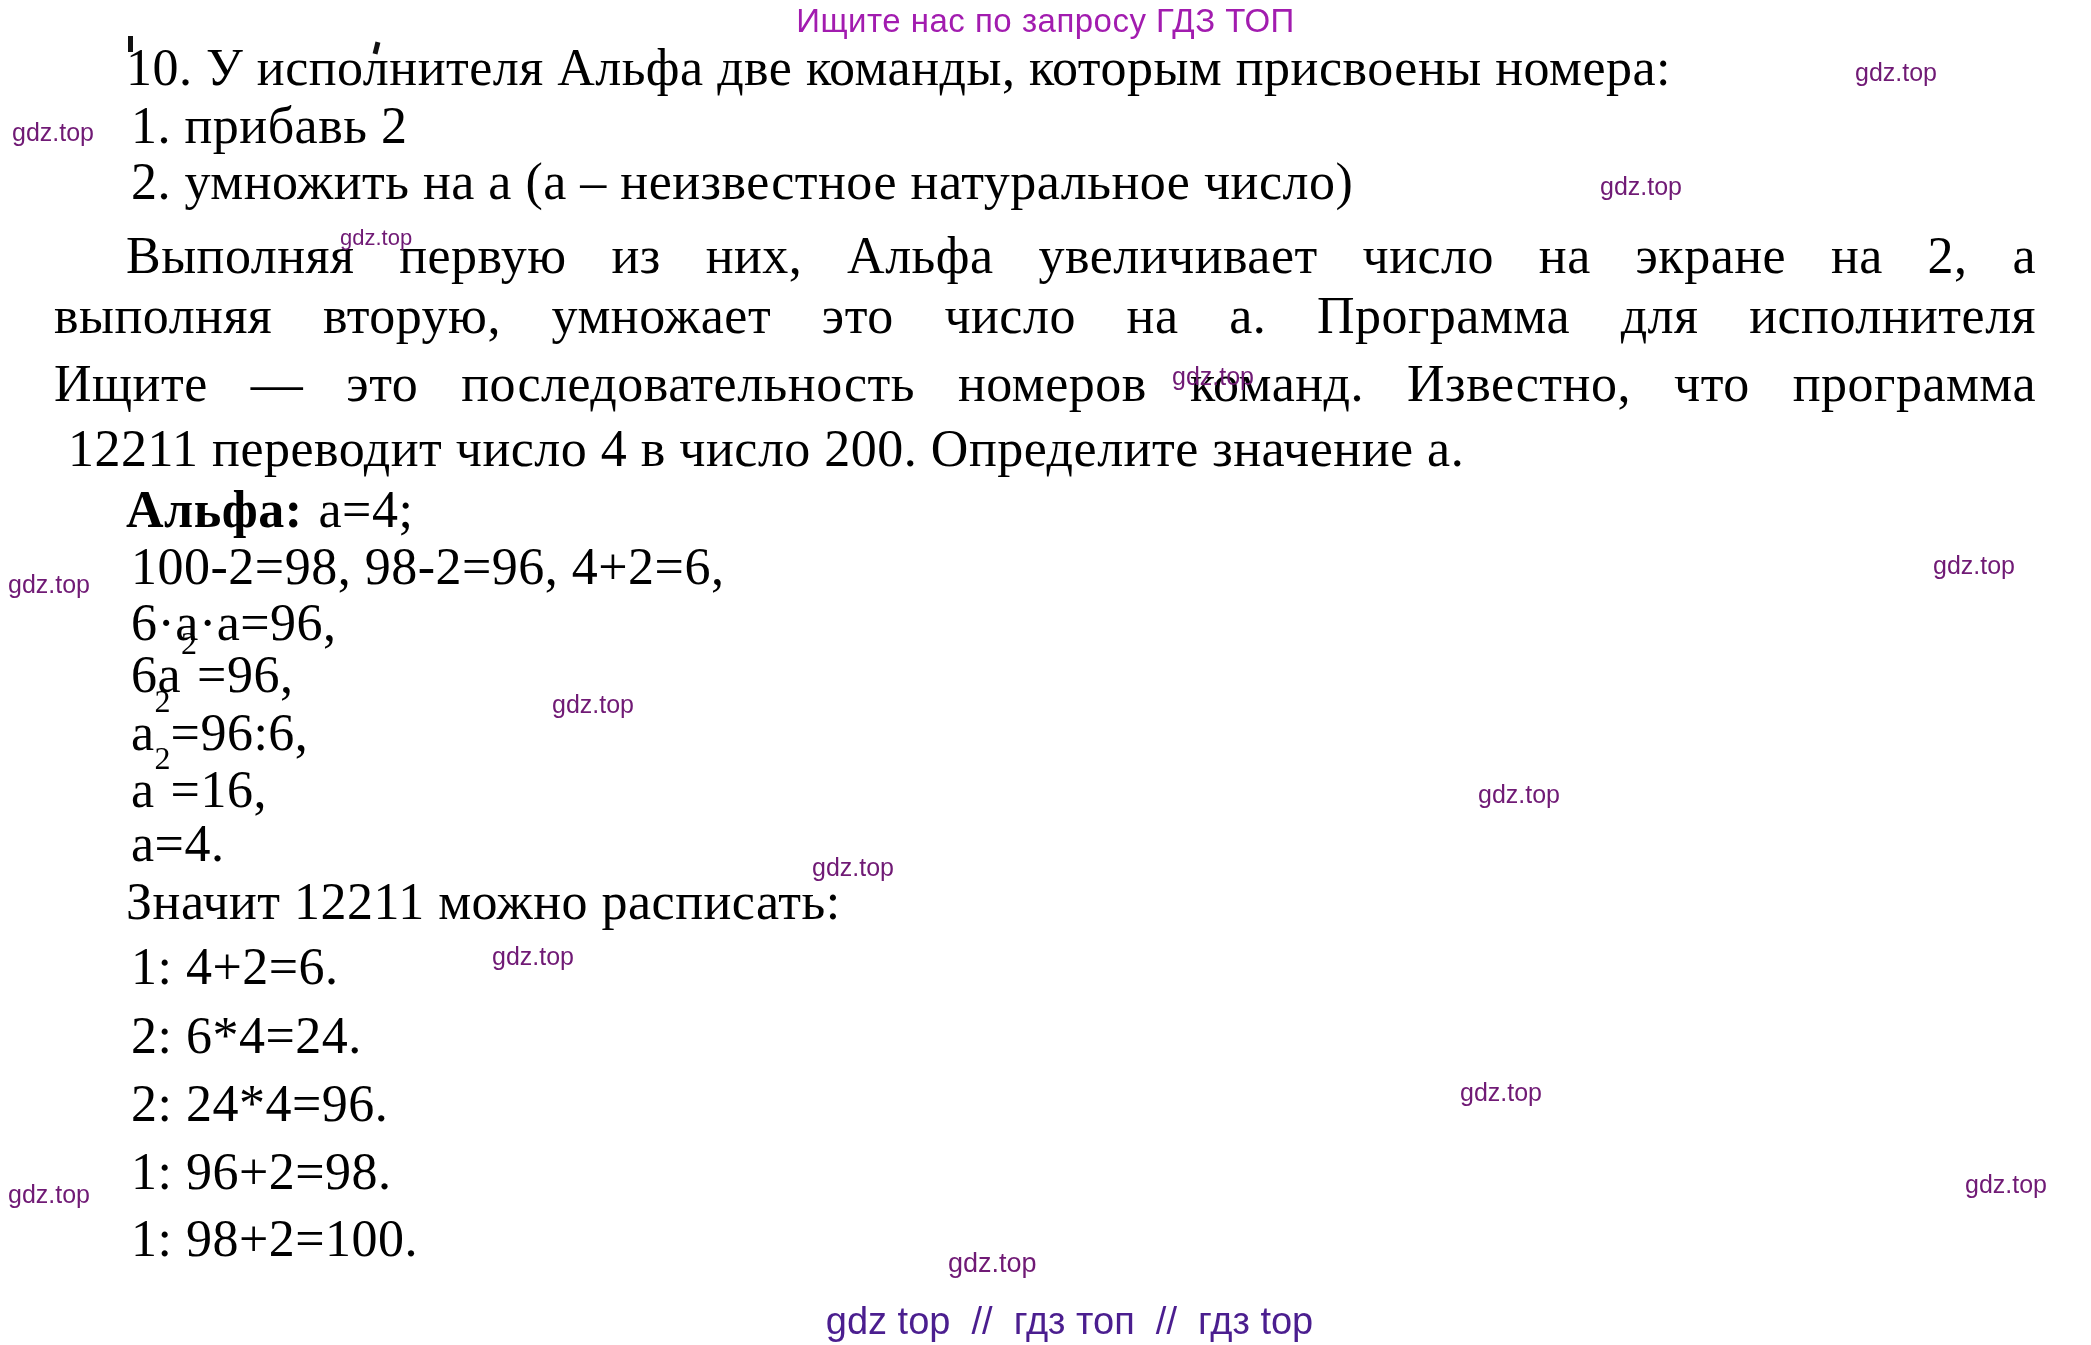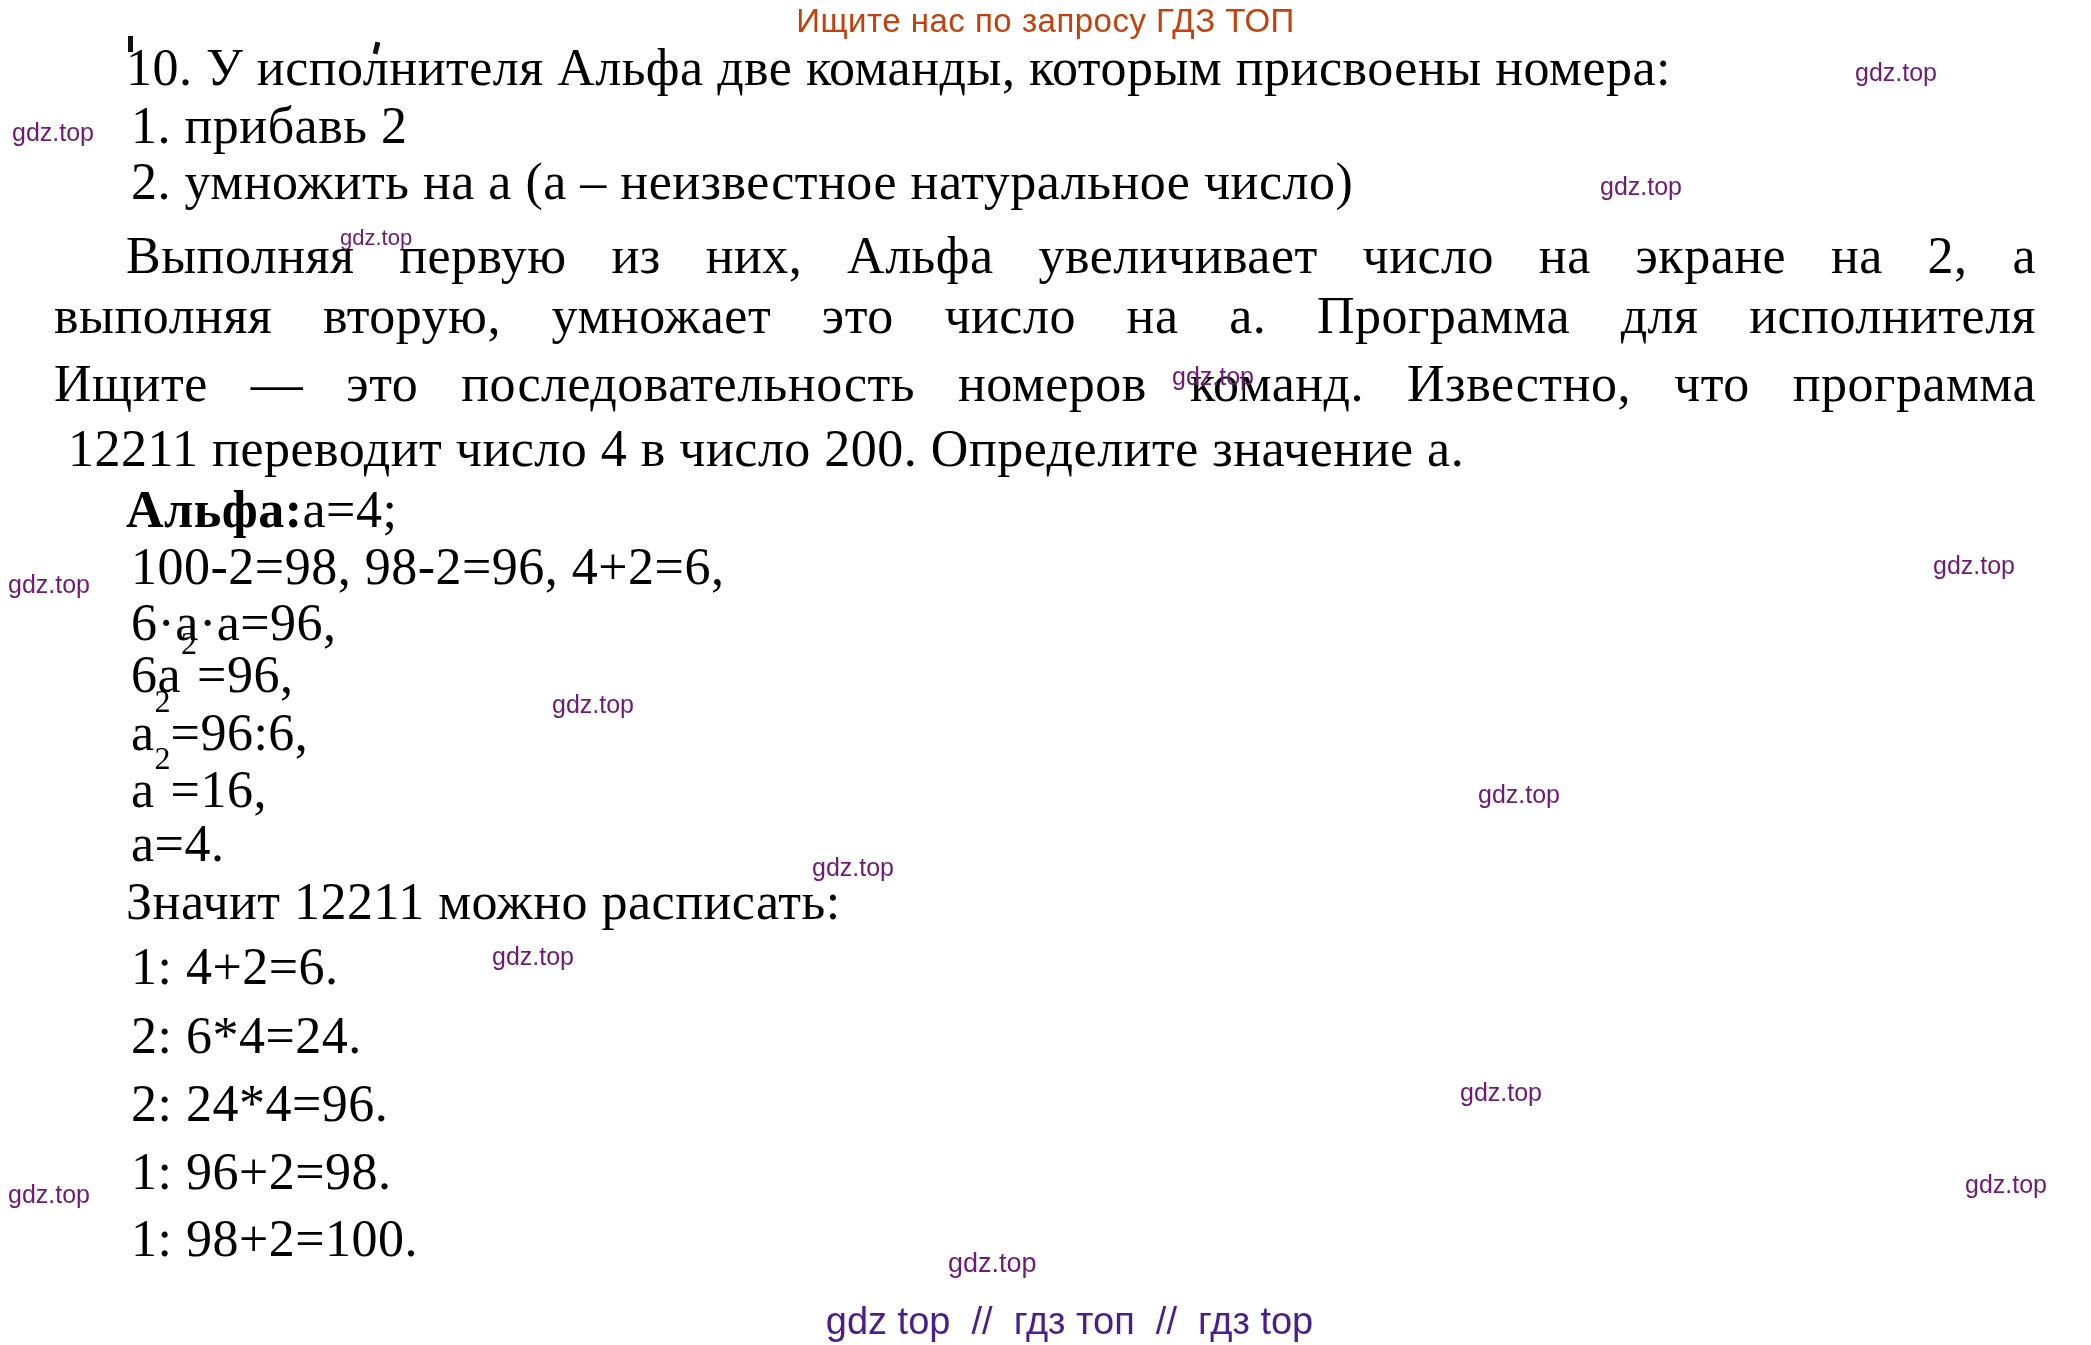--- a/index.html
+++ b/index.html
@@ -9,21 +9,21 @@
     position:relative;
     overflow:hidden;
     font-family:"Liberation Serif", serif;
   }
   
   .promo{
     position:absolute;top:2px;left:0;width:2091px;
     text-align:center;
     font-family:"Liberation Sans", sans-serif;
     font-size:33px;
-    color:#c2410c;
+    color:#a21caf;
     letter-spacing:0.5px;
   }
   
   .tl{
     position:absolute;
     left:54px;
     width:1982px;
     font-size:52px;
     line-height:52px;
     color:#000;
@@ -32,21 +32,21 @@
   }
   .ind1{padding-left:72px;}   
   .ind2{padding-left:77px;}   
   .just{
     white-space:normal;
     text-align:justify;
     text-align-last:justify;
   }
   .just.ind1{padding-left:0;text-indent:72px;margin-top:8px;}
   .tl b{font-weight:bold;}
-  .ans{}
+  .ans{margin-left:16px;}
   sup{
     font-size:32px;
     line-height:0;
     position:relative;
     top:-20px;
     letter-spacing:0;
   }
   
   .wm{
     position:absolute;

